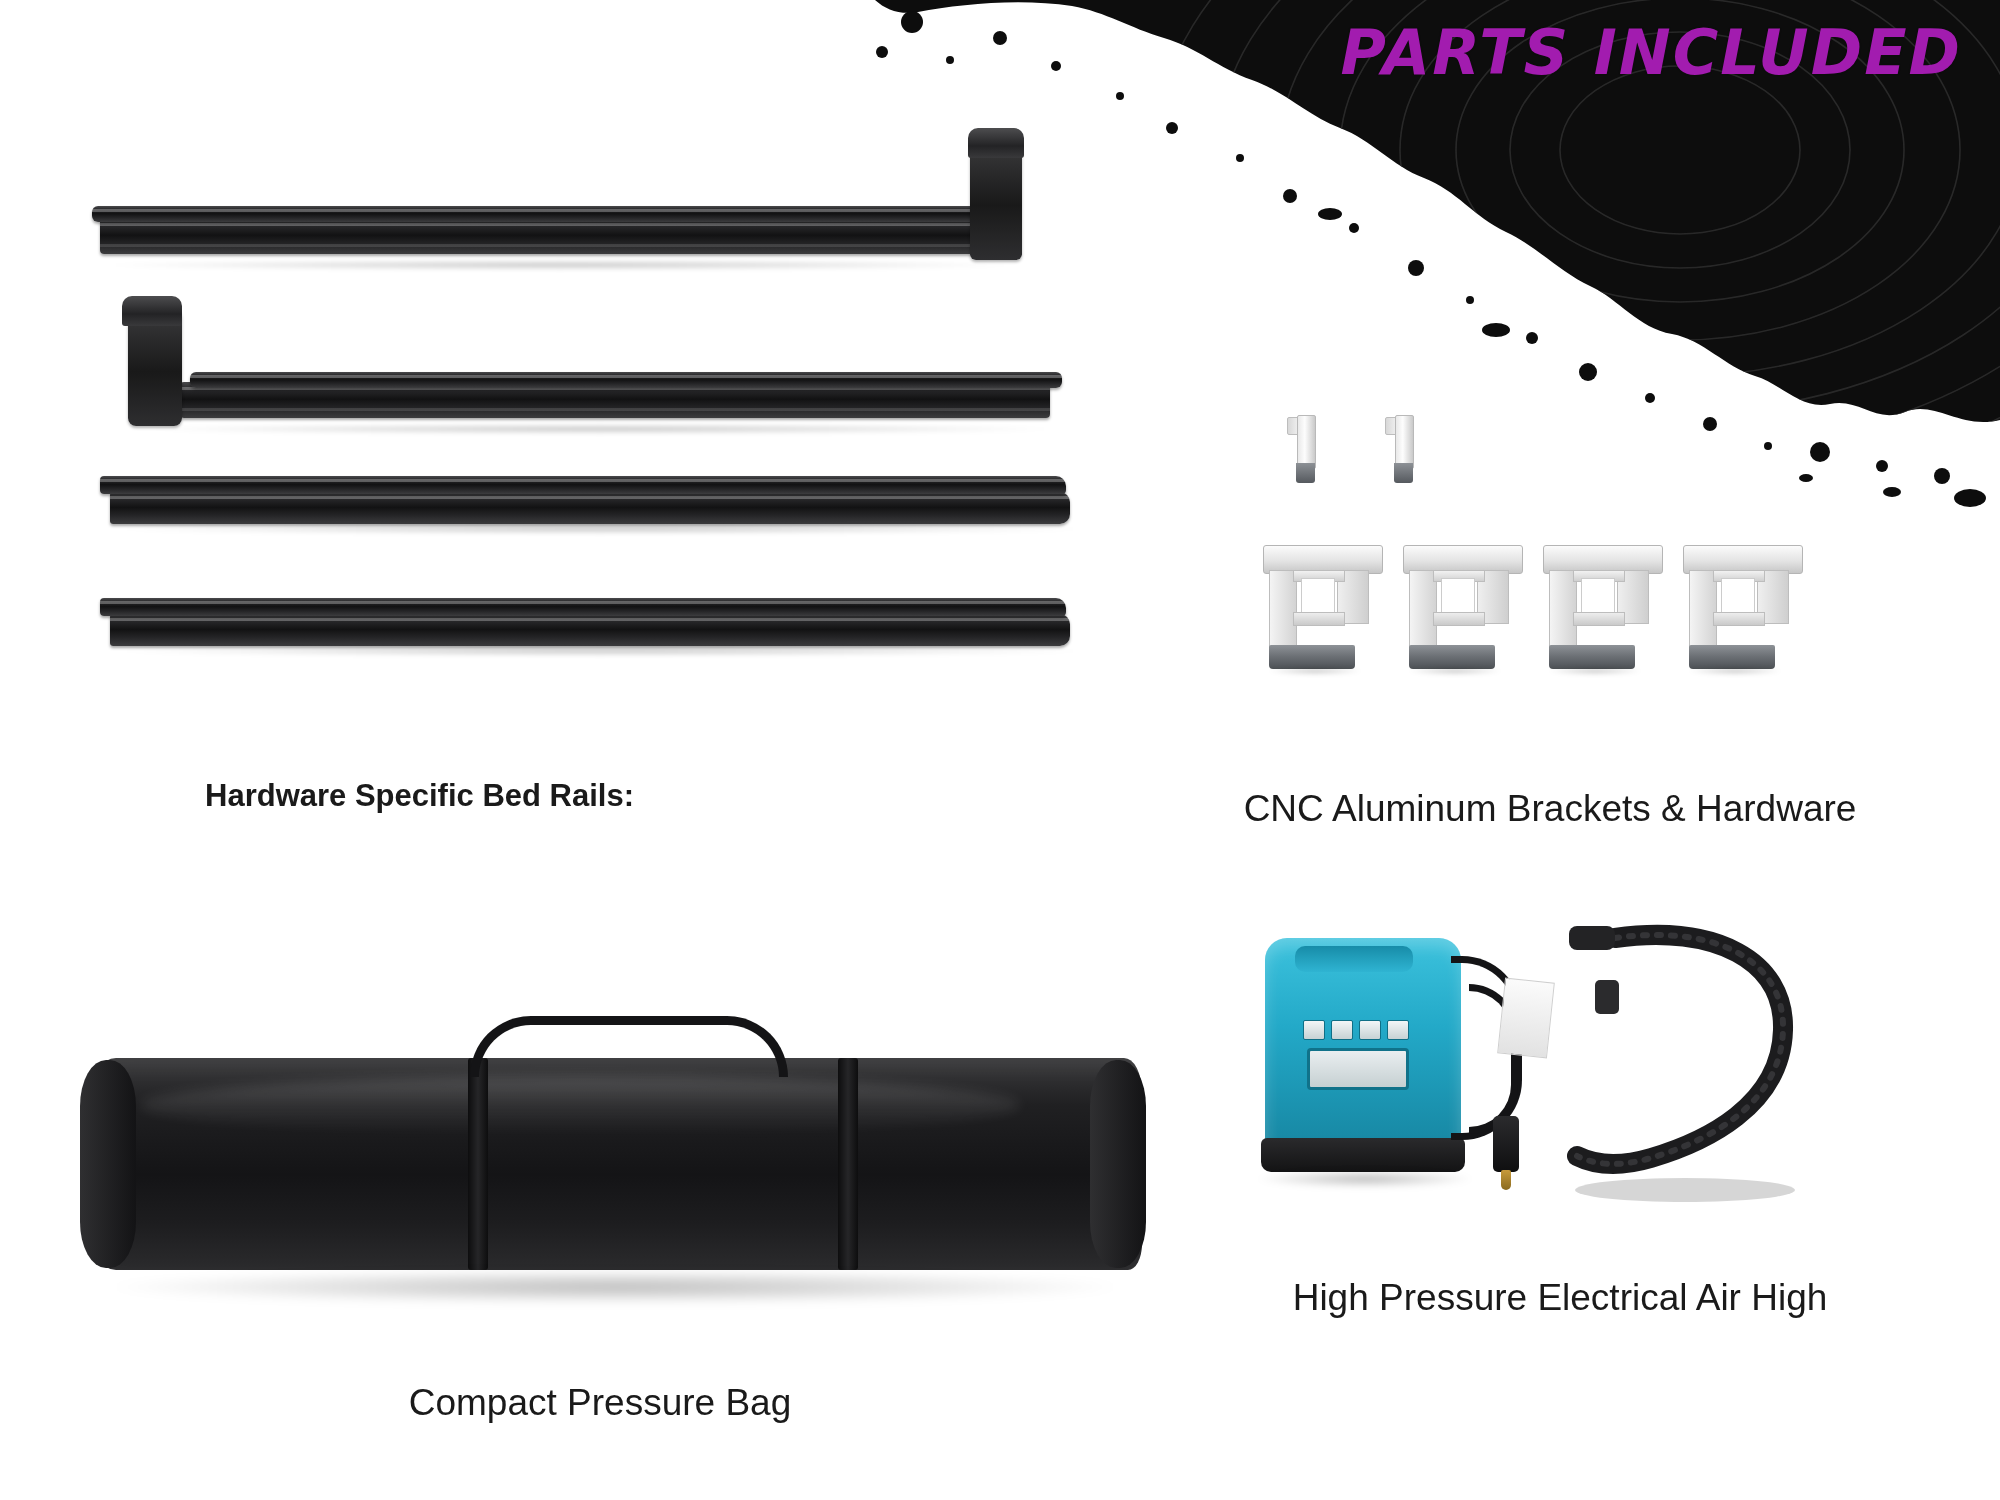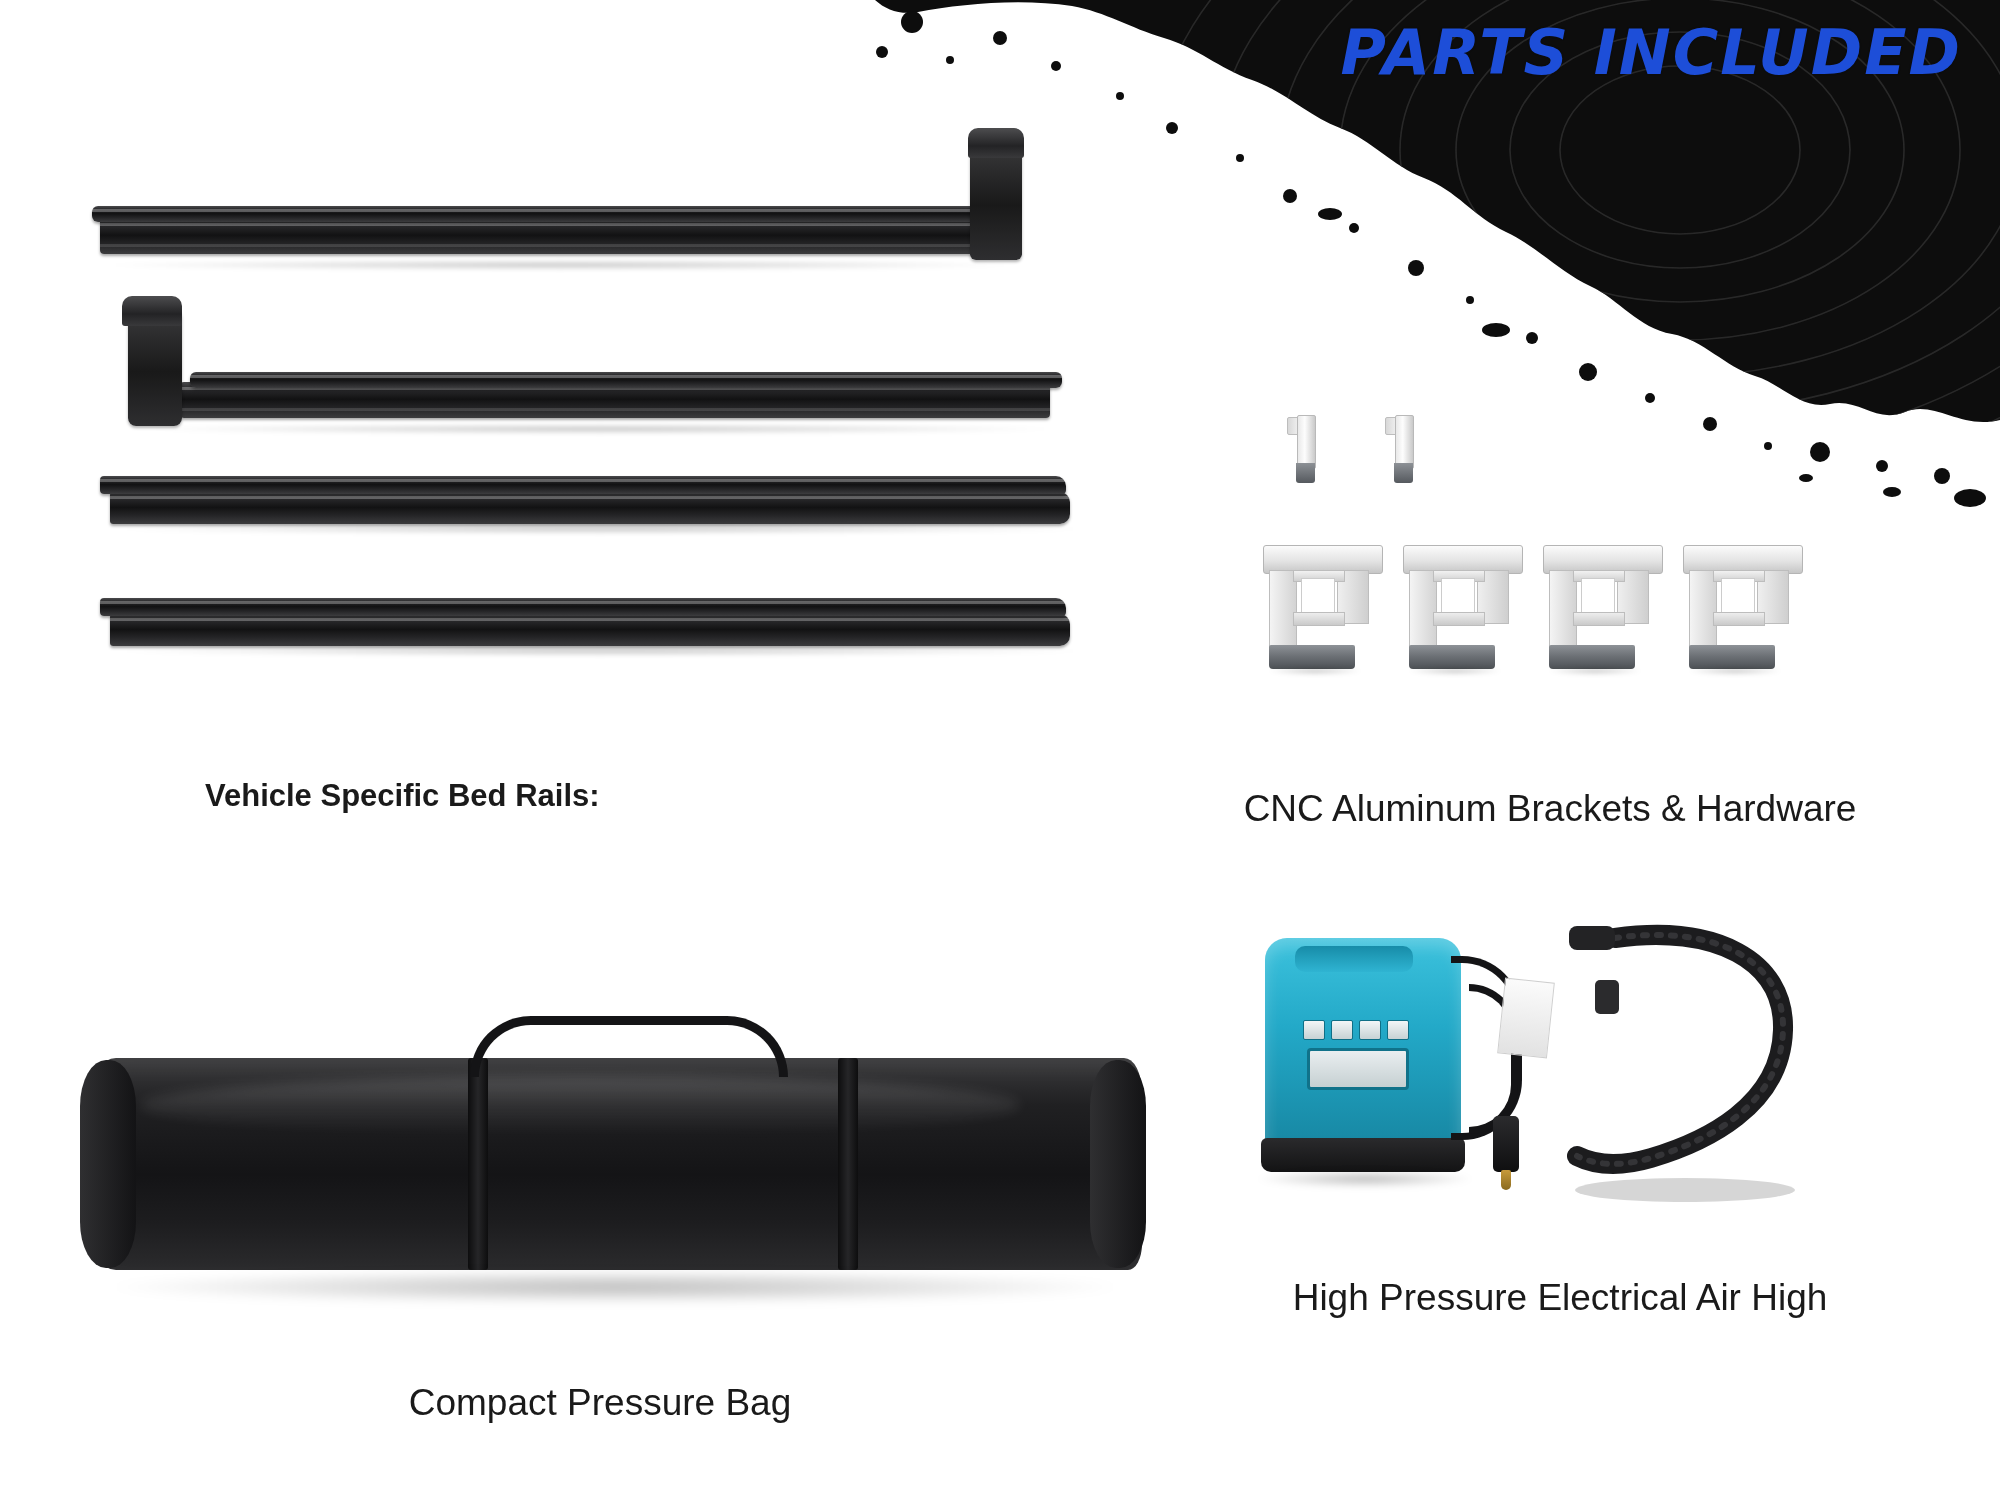--- a/index.html
+++ b/index.html
@@ -29,21 +29,21 @@
 
   .banner-title {
     position: absolute;
     top: 22px;
     right: 38px;
     font-family: "DejaVu Sans", sans-serif;
     font-weight: bold;
     font-style: italic;
     font-size: 62px;
     letter-spacing: 2px;
-    color: #1d4ed8;
+    color: #a21caf;
     text-transform: uppercase;
     line-height: 1;
     text-shadow: 0 0 2px rgba(0,0,0,0.25);
   }
 
   .caption {
     position: absolute;
     font-family: "Liberation Sans", sans-serif;
     color: #1a1a1a;
   }
@@ -446,21 +446,21 @@
       <div class="rail-hi" style="top:4px;"></div>
     </div>
     <div class="rail rail-body" style="left:30px; top:488px; width:966px; height:18px; border-radius:4px 10px 4px 4px;">
       <div class="rail-hi" style="top:3px;"></div>
     </div>
     <div class="rail-shadow" style="left:50px; top:536px; width:960px;"></div>
   </div>
 </div>
 
 <div class="caption" style="left:205px; top:778px; width:800px;">
-  <div class="cap-head">Vehicle Specific Bed Rails:</div>
+  <div class="cap-head">Hardware Specific Bed Rails:</div>
 </div>
 
 <div class="bracket-area">
 
   <div class="clip" style="left:42px; top:0px;">
     <div class="hook"></div>
       <div class="stem"></div>
       <div class="tip"></div>
   </div>
   <div class="clip" style="left:140px; top:0px;">

